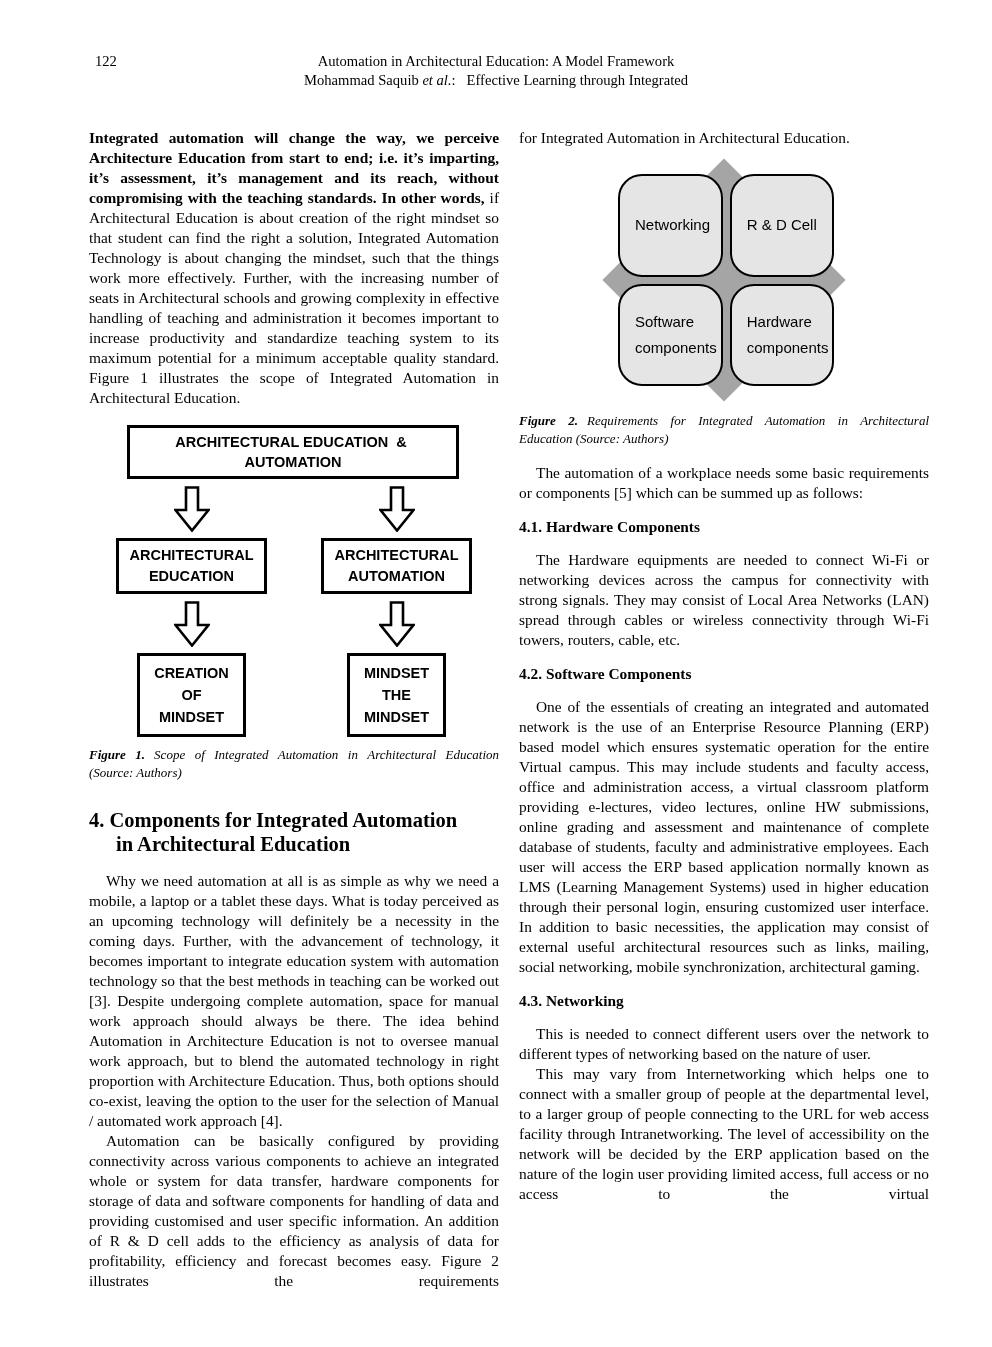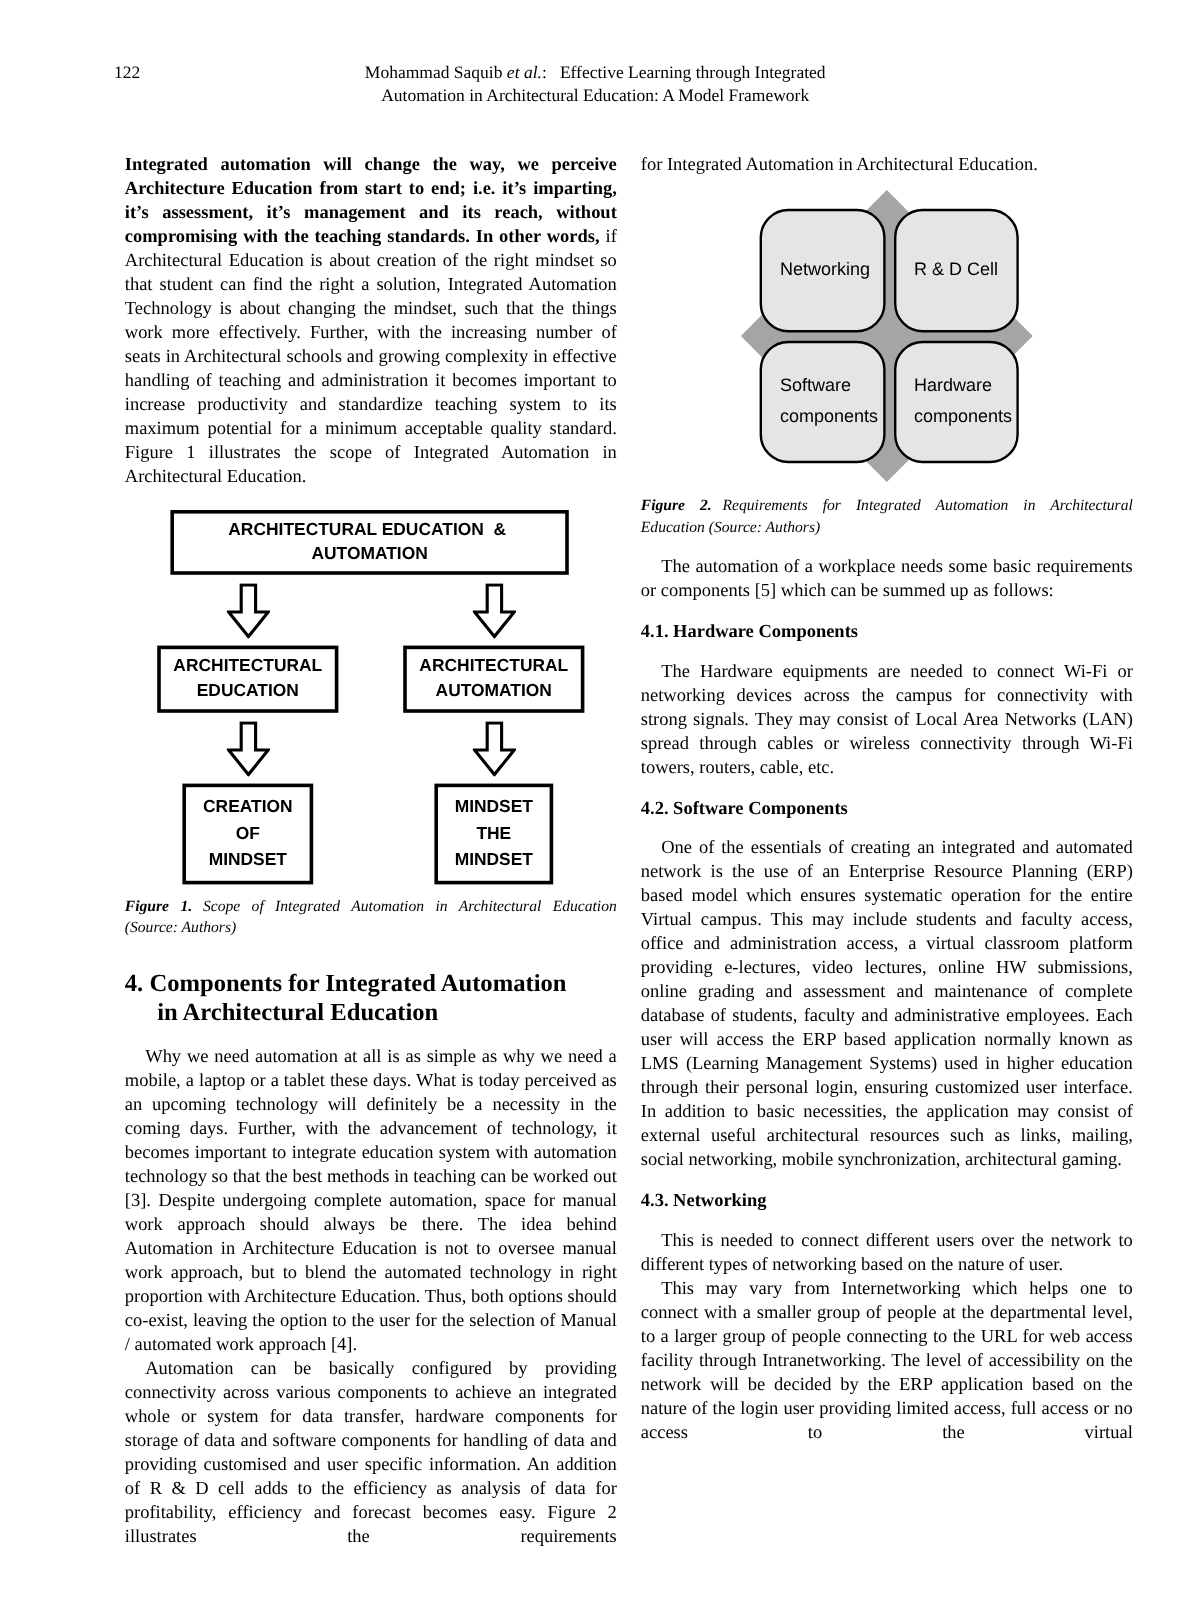--- a/index.html
+++ b/index.html
@@ -5,21 +5,21 @@
   html,body{margin:0;padding:0;background:#fff;}
   body{width:992px;height:1347px;overflow:hidden;font-family:"Liberation Serif","DejaVu Serif",serif;color:#000;}
   .page{position:relative;width:992px;height:1347px;}
 
   
   .runhead{position:absolute;top:52px;left:0;width:100%;font-size:14.6px;line-height:19px;text-align:center;}
   .pageno{position:absolute;left:95px;top:0;}
   .ital{font-style:italic;}
 
   
-  .columns{position:absolute;top:128px;left:104px;width:840px;display:flex;gap:20px;}
+  .columns{position:absolute;top:128px;left:89px;width:840px;display:flex;gap:20px;}
   .col{width:413px;font-size:15.4px;line-height:20px;text-align:justify;}
   .col p{margin:0;}
   p.ind{text-indent:17px;}
   p.cont{text-align-last:justify;}
 
   
   .fig1{margin:17px 0 9px;font-family:"Liberation Sans","DejaVu Sans",sans-serif;font-weight:bold;text-align:center;}
   .fig1-top{border:3px solid #000;margin:0 40px 0 38px;padding:4px 3px;font-size:14.5px;}
   .fig1-grid{display:flex;}
   .fig1-cell{width:50%;display:flex;flex-direction:column;align-items:center;}
@@ -43,22 +43,22 @@
   .fig2-box{background:#e5e5e5;border:2.5px solid #000;border-radius:24px;display:flex;align-items:center;padding-left:15px;padding-right:4px;font-family:"Liberation Sans","DejaVu Sans",sans-serif;font-size:15px;line-height:1.75;text-align:left;}
   .spacer-sm{height:6px;}
 </style>
 </head>
 <body>
 
 <div class="page">
 
   <div class="runhead">
     <span class="pageno">122</span>
+    <div>Automation in Architectural Education: A Model Framework</div>
     <div><span>Mohammad Saquib </span><span class="ital">et al.</span><span>:&nbsp;&nbsp;&nbsp;Effective Learning through Integrated</span></div>
-    <div>Automation in Architectural Education: A Model Framework</div>
   </div>
 
   <div class="columns">
 
     <div class="col">
 
       <p><b>Integrated automation will change the way, we perceive Architecture Education from start to end; i.e. it’s imparting, it’s assessment, it’s management and its reach, without compromising with the teaching standards. In other words,</b><span> if Architectural Education is about creation of the right mindset so that student can find the right a solution, Integrated Automation Technology is about changing the mindset, such that the things work more effectively. Further, with the increasing number of seats in Architectural schools and growing complexity in effective handling of teaching and administration it becomes important to increase productivity and standardize teaching system to its maximum potential for a minimum acceptable quality standard. Figure 1 illustrates the scope of Integrated Automation in Architectural Education.</span></p>
 
       <div class="fig1">
         <div class="fig1-top">ARCHITECTURAL EDUCATION&nbsp; &amp;&nbsp; AUTOMATION</div>

